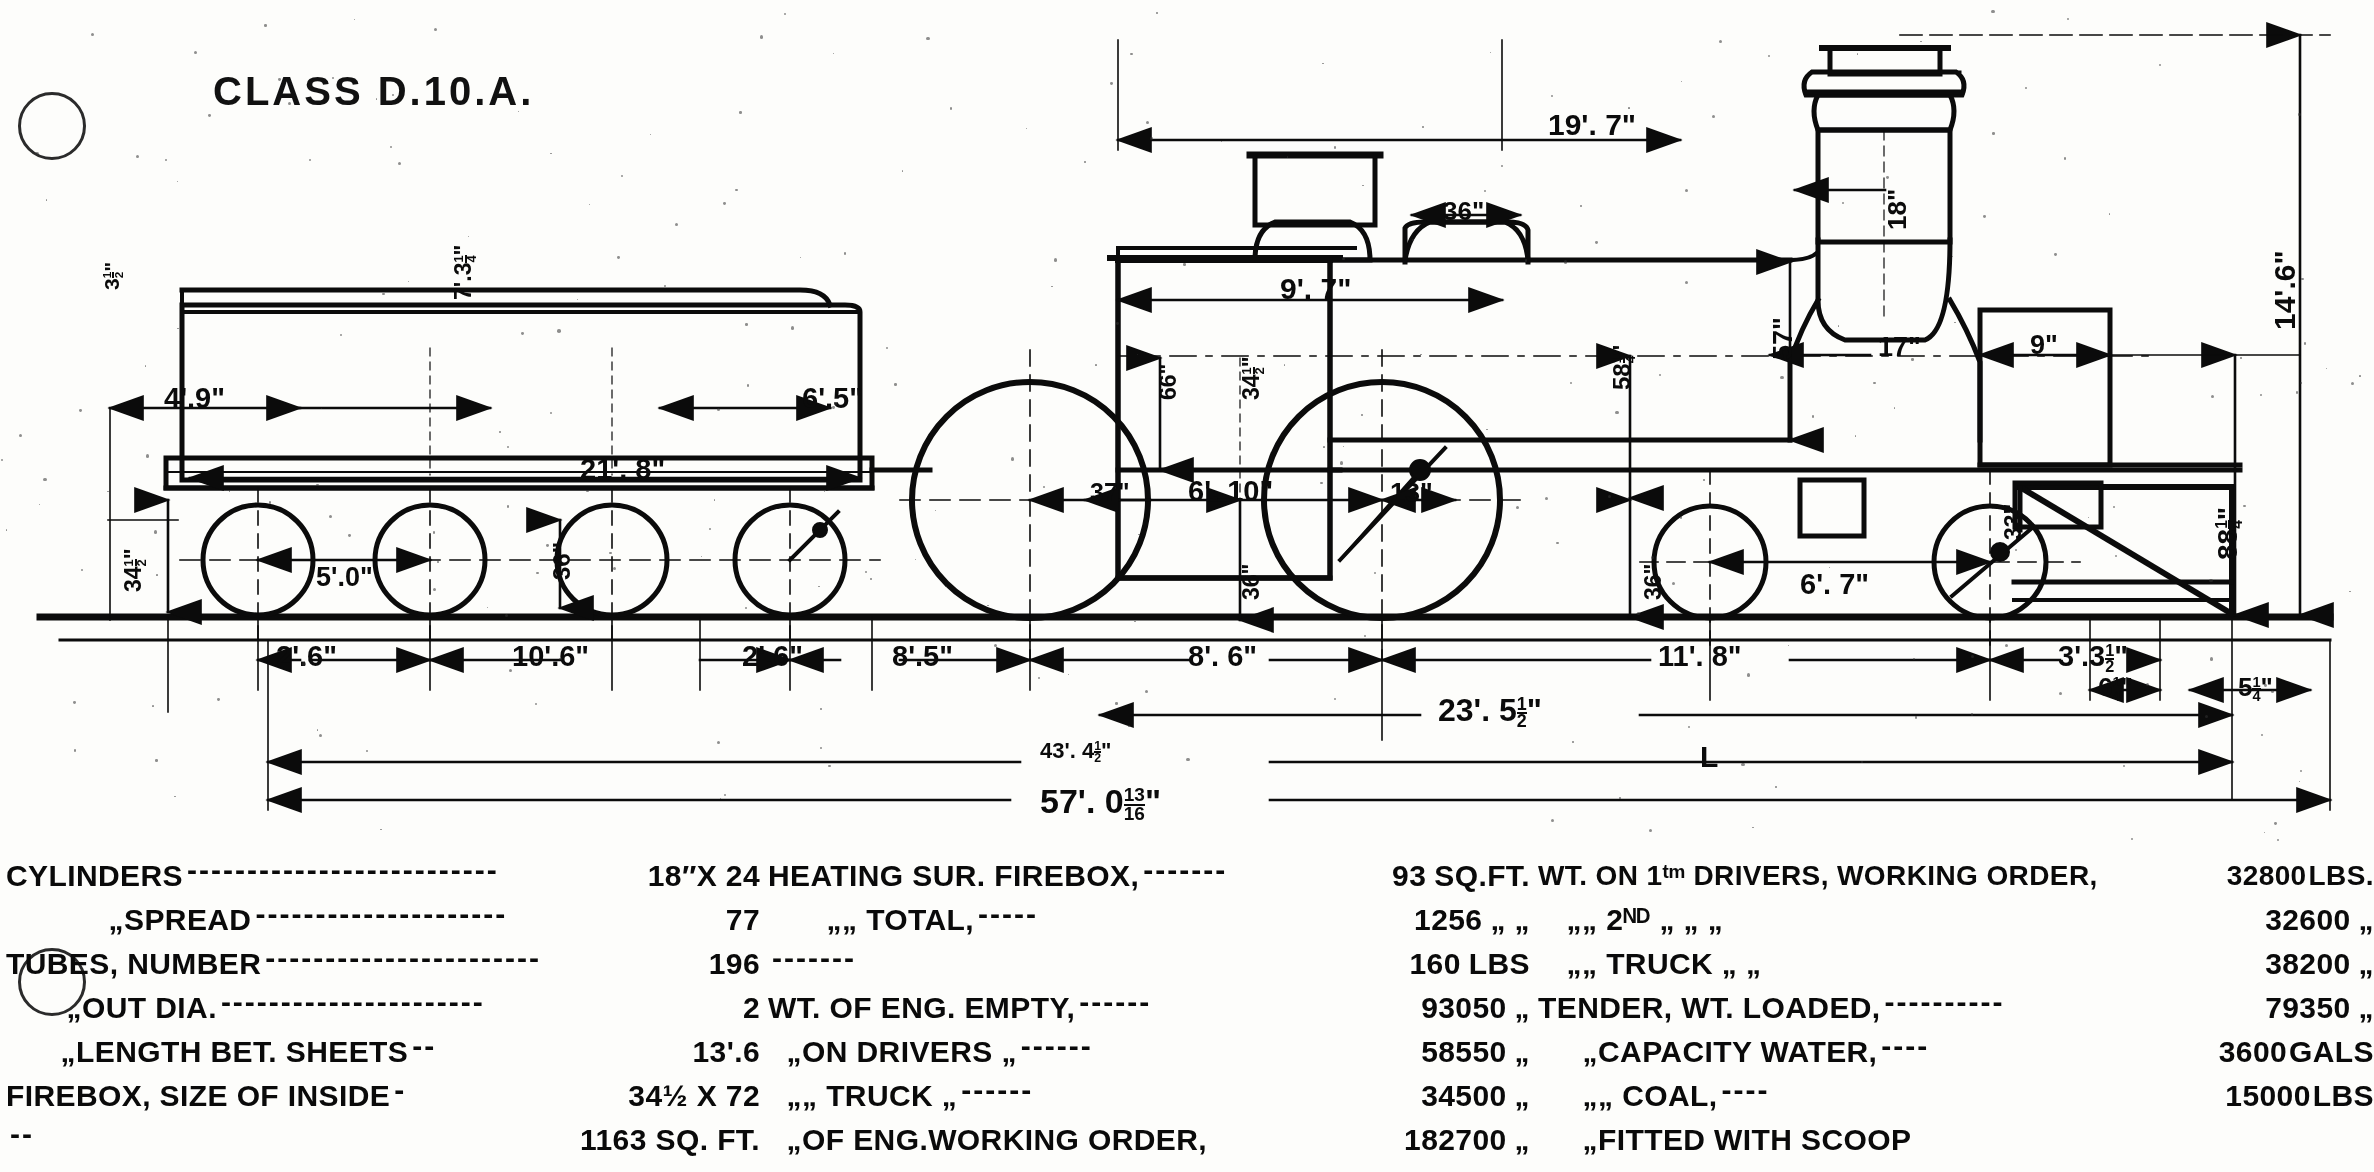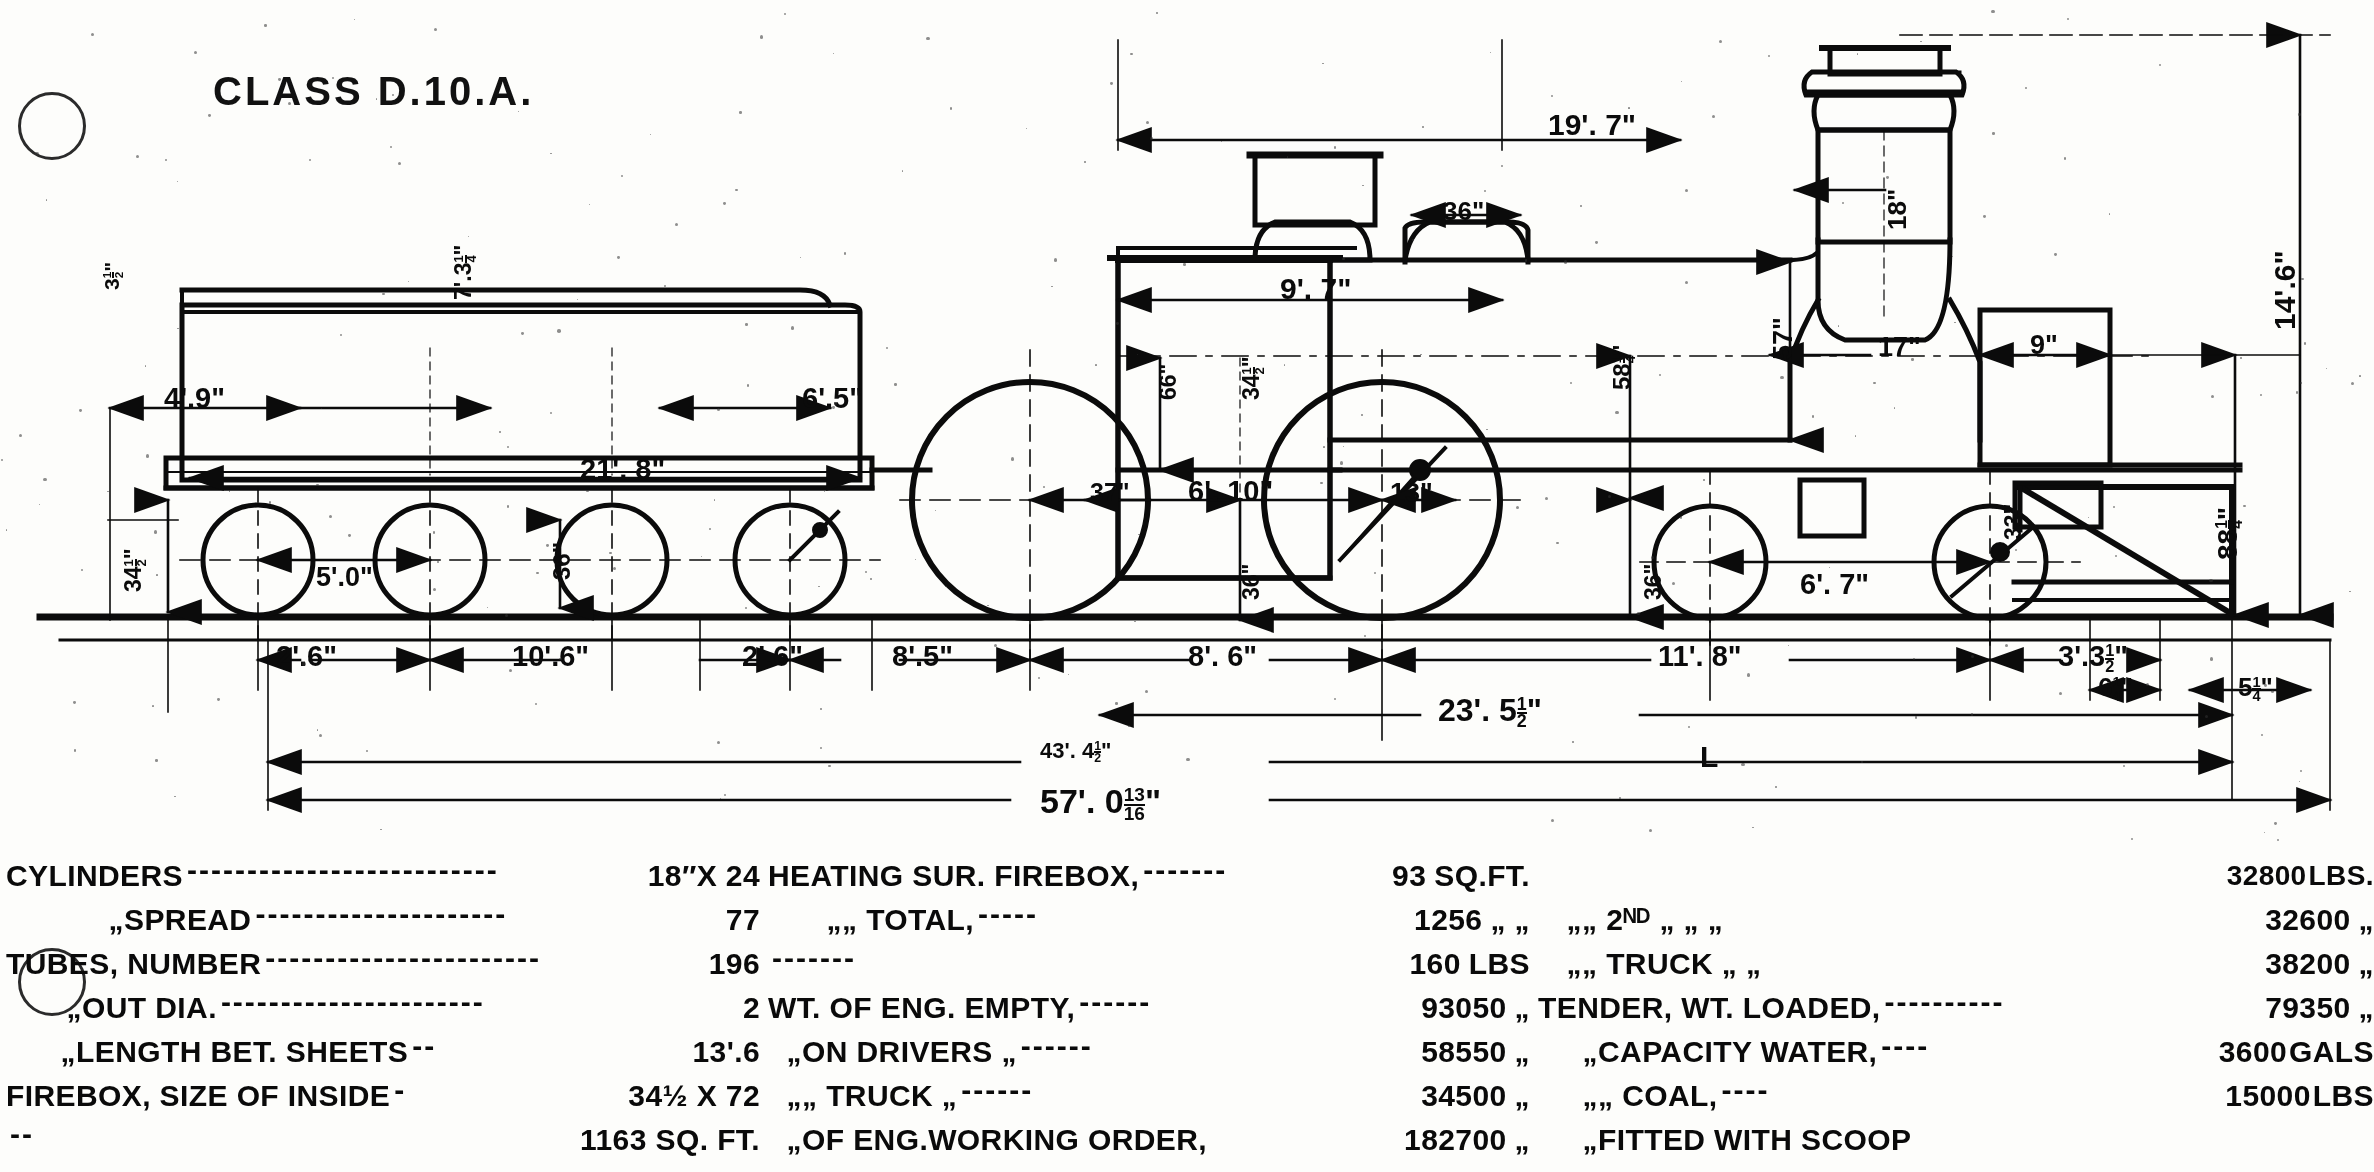--- a/index.html
+++ b/index.html
@@ -537,20 +537,21 @@
         <span class="sp-label">OF ENG.WORKING ORDER,</span>
         <span class="sp-dots"></span>
         <span class="sp-val">182700</span>
         <span class="sp-unit">„</span>
       </div>
     </div>
 
     <div class="spec-col c3">
       <div class="spec-row" style="font-size:28px;">
         <span class="sp-lead" style="width:0px;"></span>
+        <span class="sp-label">WT. ON 1ᵗᵐ DRIVERS, WORKING ORDER,</span>
         <span class="sp-dots"></span>
         <span class="sp-val">32800</span>
         <span class="sp-unit" style="padding-left:2px;">LBS.</span>
       </div>
       <div class="spec-row">
         <span class="sp-lead" style="width:44px;">„</span>
         <span class="sp-label">„   2ᴺᴰ        „             „             „</span>
         <span class="sp-dots"></span>
         <span class="sp-val">32600</span>
         <span class="sp-unit">„</span>

